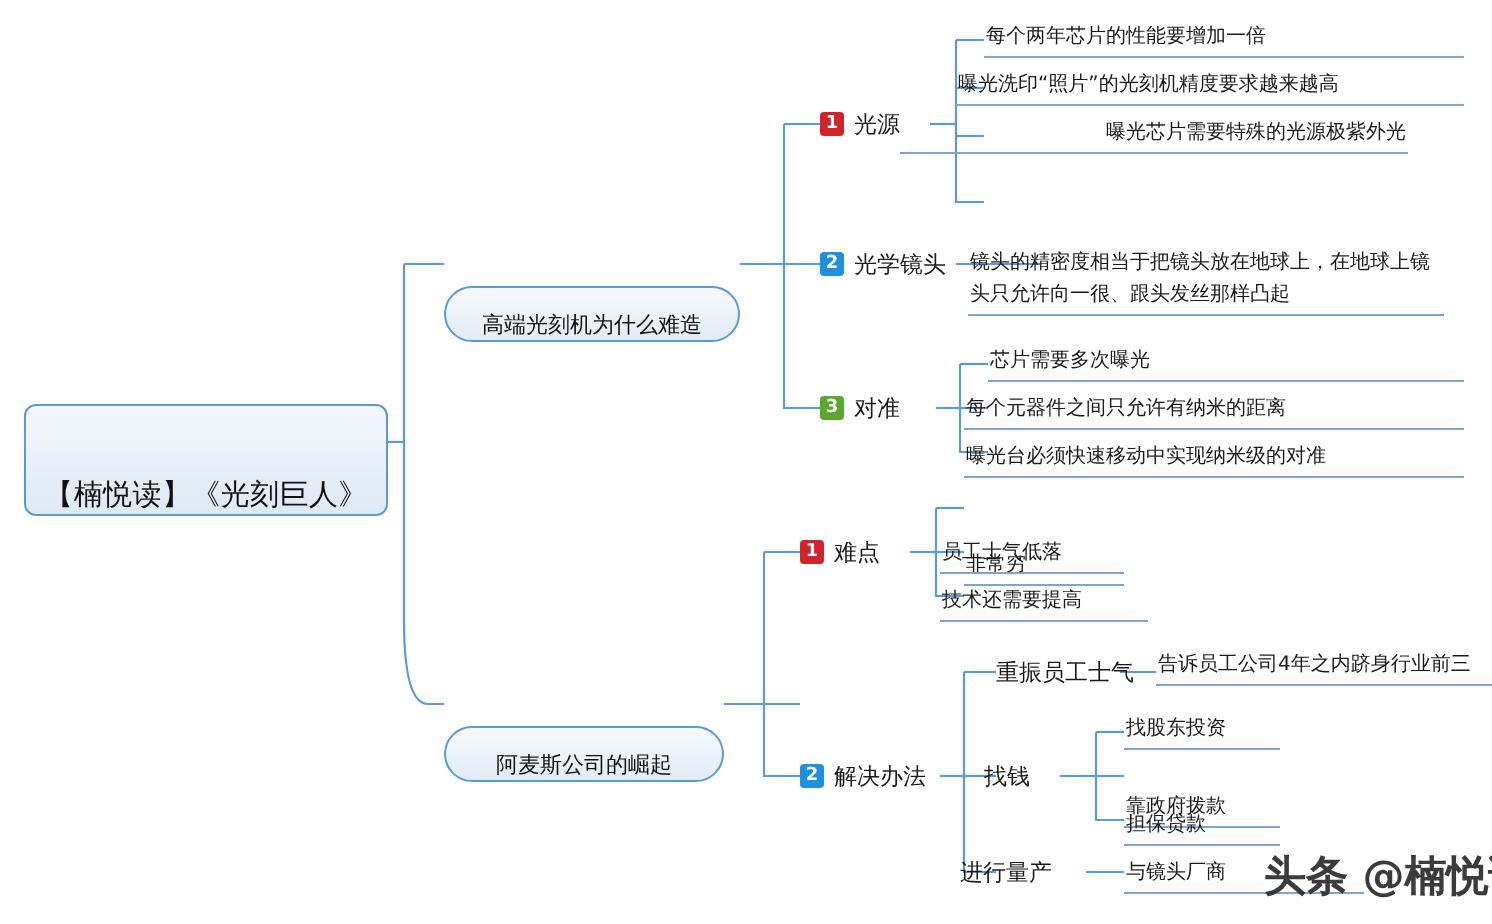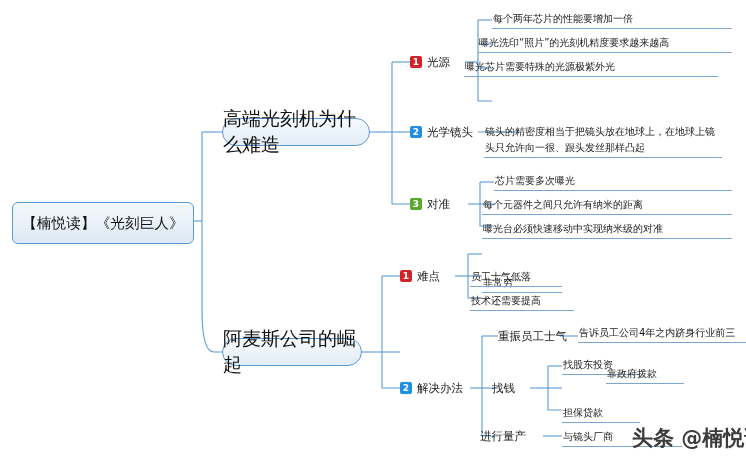--- a/index.html
+++ b/index.html
@@ -10,35 +10,35 @@
     overflow:hidden;
     position:relative;
   }
   #canvas{position:absolute;left:0;top:0;width:746px;height:462px;}
   #svg-links{position:absolute;left:0;top:0;width:746px;height:462px;pointer-events:none;}
 
   .node{position:absolute;box-sizing:border-box;}
 
   
   .root-node{
-    left:12px;top:202px;width:182px;height:42px;
+    left:12px;top:202px;width:182px;height:56px;
     border:1px solid #5b9bd5;
     border-radius:6px;
     background:linear-gradient(to bottom,#f4f8fc 0%,#e8f0f8 55%,#dde9f4 100%);
-    display:flex;align-items:center;justify-content:center;
+    display:flex;align-items:flex-end;justify-content:center;
     font-size:14.5px;color:#111;letter-spacing:.2px;
   }
 
   
   .branch-node{
     border:1px solid #5b9bd5;
     border-radius:999px;
     background:linear-gradient(to bottom,#f6fafd 0%,#eaf2f9 60%,#e2ecf6 100%);
-    display:flex;align-items:center;justify-content:center;
-    font-size:19px;color:#111;
+    display:flex;align-items:flex-end;justify-content:center;
+    font-size:11px;color:#111;margin-top:25px;
   }
   #branch-0{left:222px;top:118px;width:148px;height:28px;}
   #branch-1{left:222px;top:338px;width:140px;height:28px;}
 
   
   .sub-node{
     display:flex;align-items:center;gap:5px;
     font-size:11.5px;color:#1a1a1a;white-space:nowrap;
     height:16px;
   }
@@ -132,21 +132,21 @@
   <div class="node branch-node" id="branch-0">
     <span>高端光刻机为什么难造</span>
   </div>
 
   <div class="node sub-node" style="left:410px;top:54px;">
     <span class="badge c-red">1</span>
     <span>光源</span>
   </div>
   <div class="node leaf-node" style="left:492px;top:11px;width:240px;">每个两年芯片的性能要增加一倍</div>
   <div class="node leaf-node" style="left:478px;top:35px;width:254px;">曝光洗印“照片”的光刻机精度要求越来越高</div>
-  <div class="node leaf-node" style="left:464px;top:59px;width:254px;">曝光芯片需要特殊的光源极紫外光</div>
+  <div class="node leaf-node" style="left:450px;top:59px;width:254px;text-align:right;">曝光芯片需要特殊的光源极紫外光</div>
 
   <div class="node sub-node" style="left:410px;top:124px;">
     <span class="badge c-blue">2</span>
     <span>光学镜头</span>
   </div>
   <div class="node leaf-node two-line" style="left:484px;top:124px;width:238px;">镜头的精密度相当于把镜头放在地球上，在地球上镜头只允许向一很、跟头发丝那样凸起</div>
 
   <div class="node sub-node" style="left:410px;top:196px;">
     <span class="badge c-green">3</span>
     <span>对准</span>
@@ -170,21 +170,21 @@
   <div class="node sub-node" style="left:400px;top:380px;">
     <span class="badge c-blue">2</span>
     <span>解决办法</span>
   </div>
 
   <div class="node mid-node" style="left:498px;top:328px;">重振员工士气</div>
   <div class="node leaf-node" style="left:578px;top:325px;width:168px;">告诉员工公司4年之内跻身行业前三</div>
 
   <div class="node mid-node" style="left:492px;top:380px;">找钱</div>
   <div class="node leaf-node" style="left:562px;top:357px;width:78px;">找股东投资</div>
-  <div class="node leaf-node" style="left:562px;top:366px;width:78px;margin-left:44px;">靠政府拨款</div>
+  <div class="node leaf-node" style="left:562px;top:396px;width:78px;">靠政府拨款</div>
   <div class="node leaf-node" style="left:562px;top:405px;width:78px;">担保贷款</div>
 
   <div class="node mid-node" style="left:480px;top:428px;">进行量产</div>
   <div class="node leaf-node" style="left:562px;top:429px;width:120px;">与镜头厂商</div>
 
   <div class="node" id="watermark" style="left:632px;top:424px;font-size:21px;color:#2b2b2b;font-weight:bold;opacity:.92;white-space:nowrap;">头条 @楠悦读</div>
 
 </div>
 
 </body></html>

